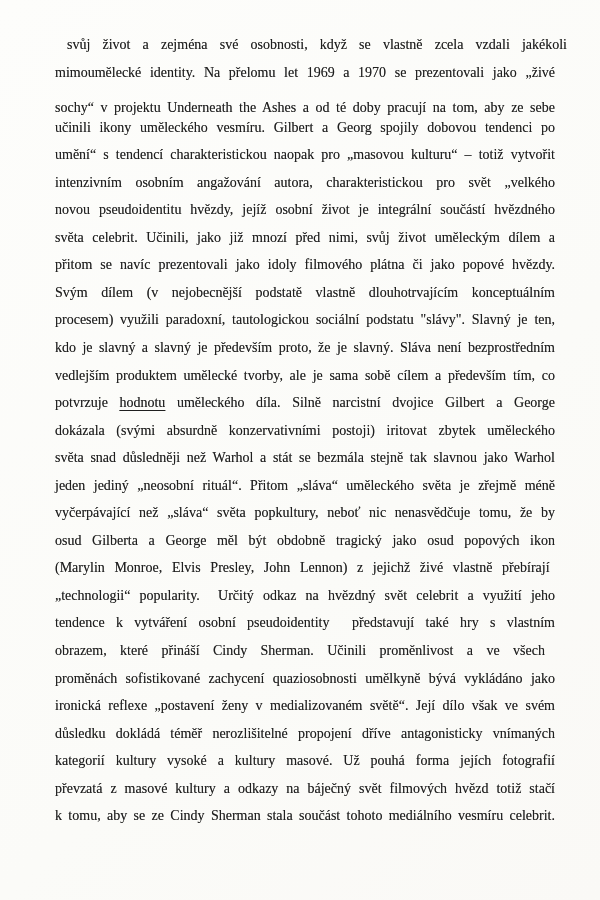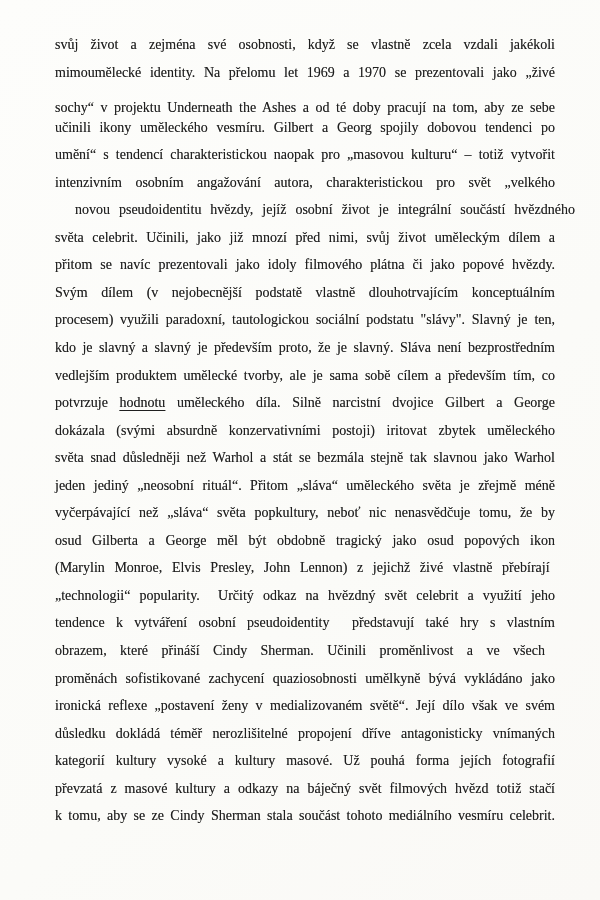--- a/index.html
+++ b/index.html
@@ -41,27 +41,27 @@
   .underlined {
     text-decoration: underline;
     text-underline-offset: 3px;
   }
 </style>
 </head>
 <body>
 
 <div class="page">
   <div class="text-block">
-      <div class="line"><span class="line-inner" style="word-spacing: 8.62642px;">svůj život a zejména své osobnosti, když se vlastně zcela vzdali jakékoli</span></div>
+      <div class="line"><span class="line-inner" style="word-spacing: 8.62642px; margin-left: 12px;">svůj život a zejména své osobnosti, když se vlastně zcela vzdali jakékoli</span></div>
       <div class="line"><span class="line-inner" style="word-spacing: 5.10511px;">mimoumělecké identity. Na přelomu let 1969 a 1970 se prezentovali jako „živé</span></div>
       <div class="line"><span class="line-inner" style="word-spacing: 3.06042px; margin-top: 8px;">sochy“ v projektu Underneath the Ashes a od té doby pracují na tom, aby ze sebe</span></div>
       <div class="line"><span class="line-inner" style="word-spacing: 5.19531px;">učinili ikony uměleckého vesmíru. Gilbert a Georg spojily dobovou tendenci po</span></div>
       <div class="line"><span class="line-inner" style="word-spacing: 3.57969px;">umění“ s tendencí charakteristickou naopak pro „masovou kulturu“ – totiž vytvořit</span></div>
       <div class="line"><span class="line-inner" style="word-spacing: 10.0022px;">intenzivním osobním angažování autora, charakteristickou pro svět „velkého</span></div>
-      <div class="line"><span class="line-inner" style="word-spacing: 5.4566px; margin-left: 20px;">novou pseudoidentitu hvězdy, jejíž osobní život je integrální součástí hvězdného</span></div>
+      <div class="line"><span class="line-inner" style="word-spacing: 5.4566px;">novou pseudoidentitu hvězdy, jejíž osobní život je integrální součástí hvězdného</span></div>
       <div class="line"><span class="line-inner" style="word-spacing: 4.95833px;">světa celebrit. Učinili, jako již mnozí před nimi, svůj život uměleckým dílem a</span></div>
       <div class="line"><span class="line-inner" style="word-spacing: 4.53835px;">přitom se navíc prezentovali jako idoly filmového plátna či jako popové hvězdy.</span></div>
       <div class="line"><span class="line-inner" style="word-spacing: 10.0513px;">Svým dílem (v nejobecnější podstatě vlastně dlouhotrvajícím konceptuálním</span></div>
       <div class="line"><span class="line-inner" style="word-spacing: 3.30903px;">procesem) využili paradoxní, tautologickou sociální podstatu "slávy". Slavný je ten,</span></div>
       <div class="line"><span class="line-inner" style="word-spacing: 2.90144px;">kdo je slavný a slavný je především proto, že je slavný. Sláva není bezprostředním</span></div>
       <div class="line"><span class="line-inner" style="word-spacing: 3.1888px;">vedlejším produktem umělecké tvorby, ale je sama sobě cílem a především tím, co</span></div>
       <div class="line"><span class="line-inner" style="word-spacing: 8.06597px;">potvrzuje <span class="underlined">hodnotu</span> uměleckého díla. Silně narcistní dvojice Gilbert a George</span></div>
       <div class="line"><span class="line-inner" style="word-spacing: 8.05804px;">dokázala (svými absurdně konzervativními postoji) iritovat zbytek uměleckého</span></div>
       <div class="line"><span class="line-inner" style="word-spacing: 3.11659px;">světa snad důsledněji než Warhol a stát se bezmála stejně tak slavnou jako Warhol</span></div>
       <div class="line"><span class="line-inner" style="word-spacing: 4.94375px;">jeden jediný „neosobní rituál“. Přitom „sláva“ uměleckého světa je zřejmě méně</span></div>

